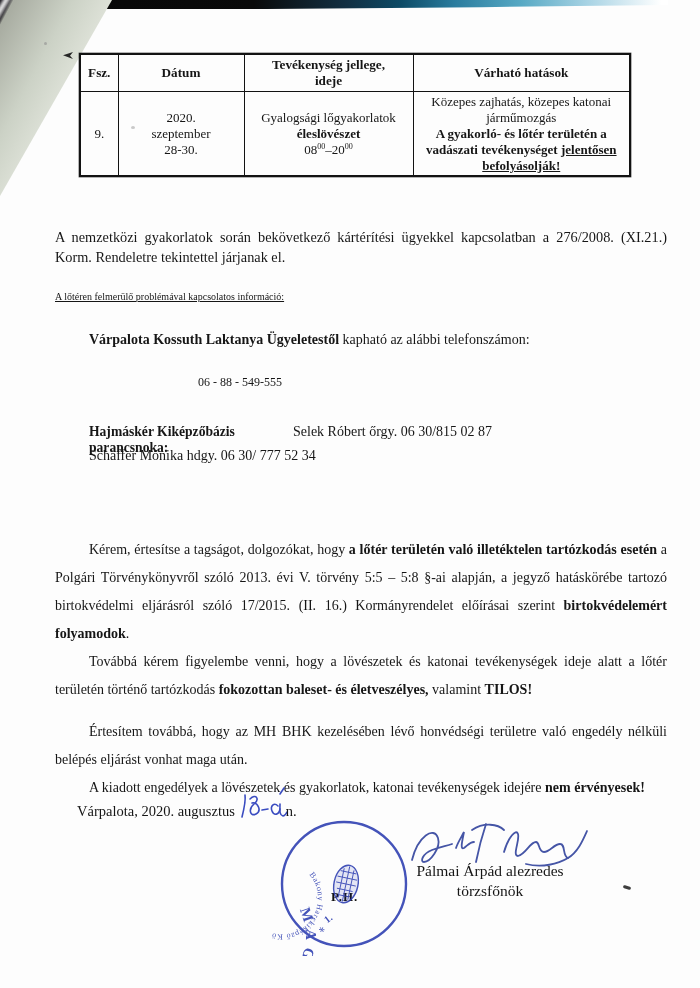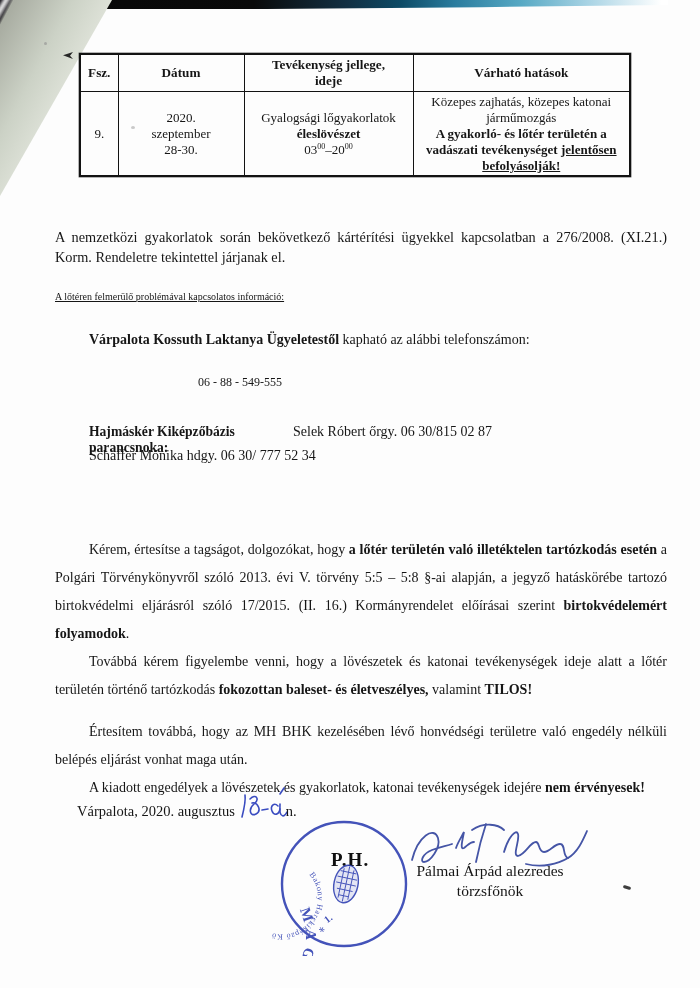--- a/index.html
+++ b/index.html
@@ -53,21 +53,21 @@
   .just{text-align:justify;}
   .p-bold{font-weight:normal;}
   .underln{text-decoration:underline;}
   .para{margin:0;text-indent:34px;text-align:justify;font-size:14px;line-height:28px;}
   .gap{height:14px;}
   .contact-row{display:flex;height:24.2px;align-items:baseline;}
   .contact-label{width:204px;font-weight:bold;font-size:13.6px;flex:none;}
   .contact-value{font-size:14px;white-space:pre-wrap;}
   .handdate{display:inline-block;vertical-align:-7px;margin:0 -3px 0 -2px;}
   .name-line{position:absolute;font-size:15.5px;}
-  .ph-label{position:absolute;left:331px;top:849px;font-weight:bold;font-size:19px;letter-spacing:1px;color:#101010;}
+  .ph-label{position:absolute;left:331px;top:889px;font-weight:bold;font-size:13px;letter-spacing:1px;color:#101010;}
 </style>
 </head>
 <body>
 
 <div class="page">
 
   <div class="top-strip"></div>
   <div class="corner-artifact">
     <div class="corner-streak"></div>
   </div>
@@ -86,21 +86,21 @@
     <tbody>
         <tr class="hdr">
       <th>Fsz.</th>
       <th>Dátum</th>
       <th><span>Tevékenység jellege,</span><br><span>ideje</span></th>
       <th>Várható hatások</th>
     </tr>
     <tr class="body">
       <td>9.</td>
       <td><span>2020.</span><br><span>szeptember</span><br><span>28-30.</span></td>
-      <td><span>Gyalogsági lőgyakorlatok</span><br><span style="font-weight: bold;">éleslövészet</span><br><span>03</span><sup>00</sup><span>–20</span><sup>00</sup></td>
+      <td><span>Gyalogsági lőgyakorlatok</span><br><span style="font-weight: bold;">éleslövészet</span><br><span>08</span><sup>00</sup><span>–20</span><sup>00</sup></td>
       <td><span>Közepes zajhatás, közepes katonai járműmozgás</span><br><span style="font-weight: bold;">A gyakorló- és lőtér területén a vadászati tevékenységet </span><span style="font-weight: bold; text-decoration: underline;">jelentősen befolyásolják!</span></td>
     </tr>
   </tbody>
     </table>
 
   <div class="tblock just p-bold" style="top:228px;font-size:14.3px;line-height:19.5px;">A nemzetközi gyakorlatok során bekövetkező kártérítési ügyekkel kapcsolatban a 276/2008. (XI.21.) Korm. Rendeletre tekintettel járjanak el.</div>
 
   <div class="tblock underln" style="top:291px;font-size:10px;">A lőtéren felmerülő problémával kapcsolatos információ:</div>
 
   <div class="tblock" style="top:332px;left:89px;width:578px;font-size:14px;"><span style="font-weight: bold;">Várpalota Kossuth Laktanya Ügyeletestől</span><span> kapható az alábbi telefonszámon:</span></div>

